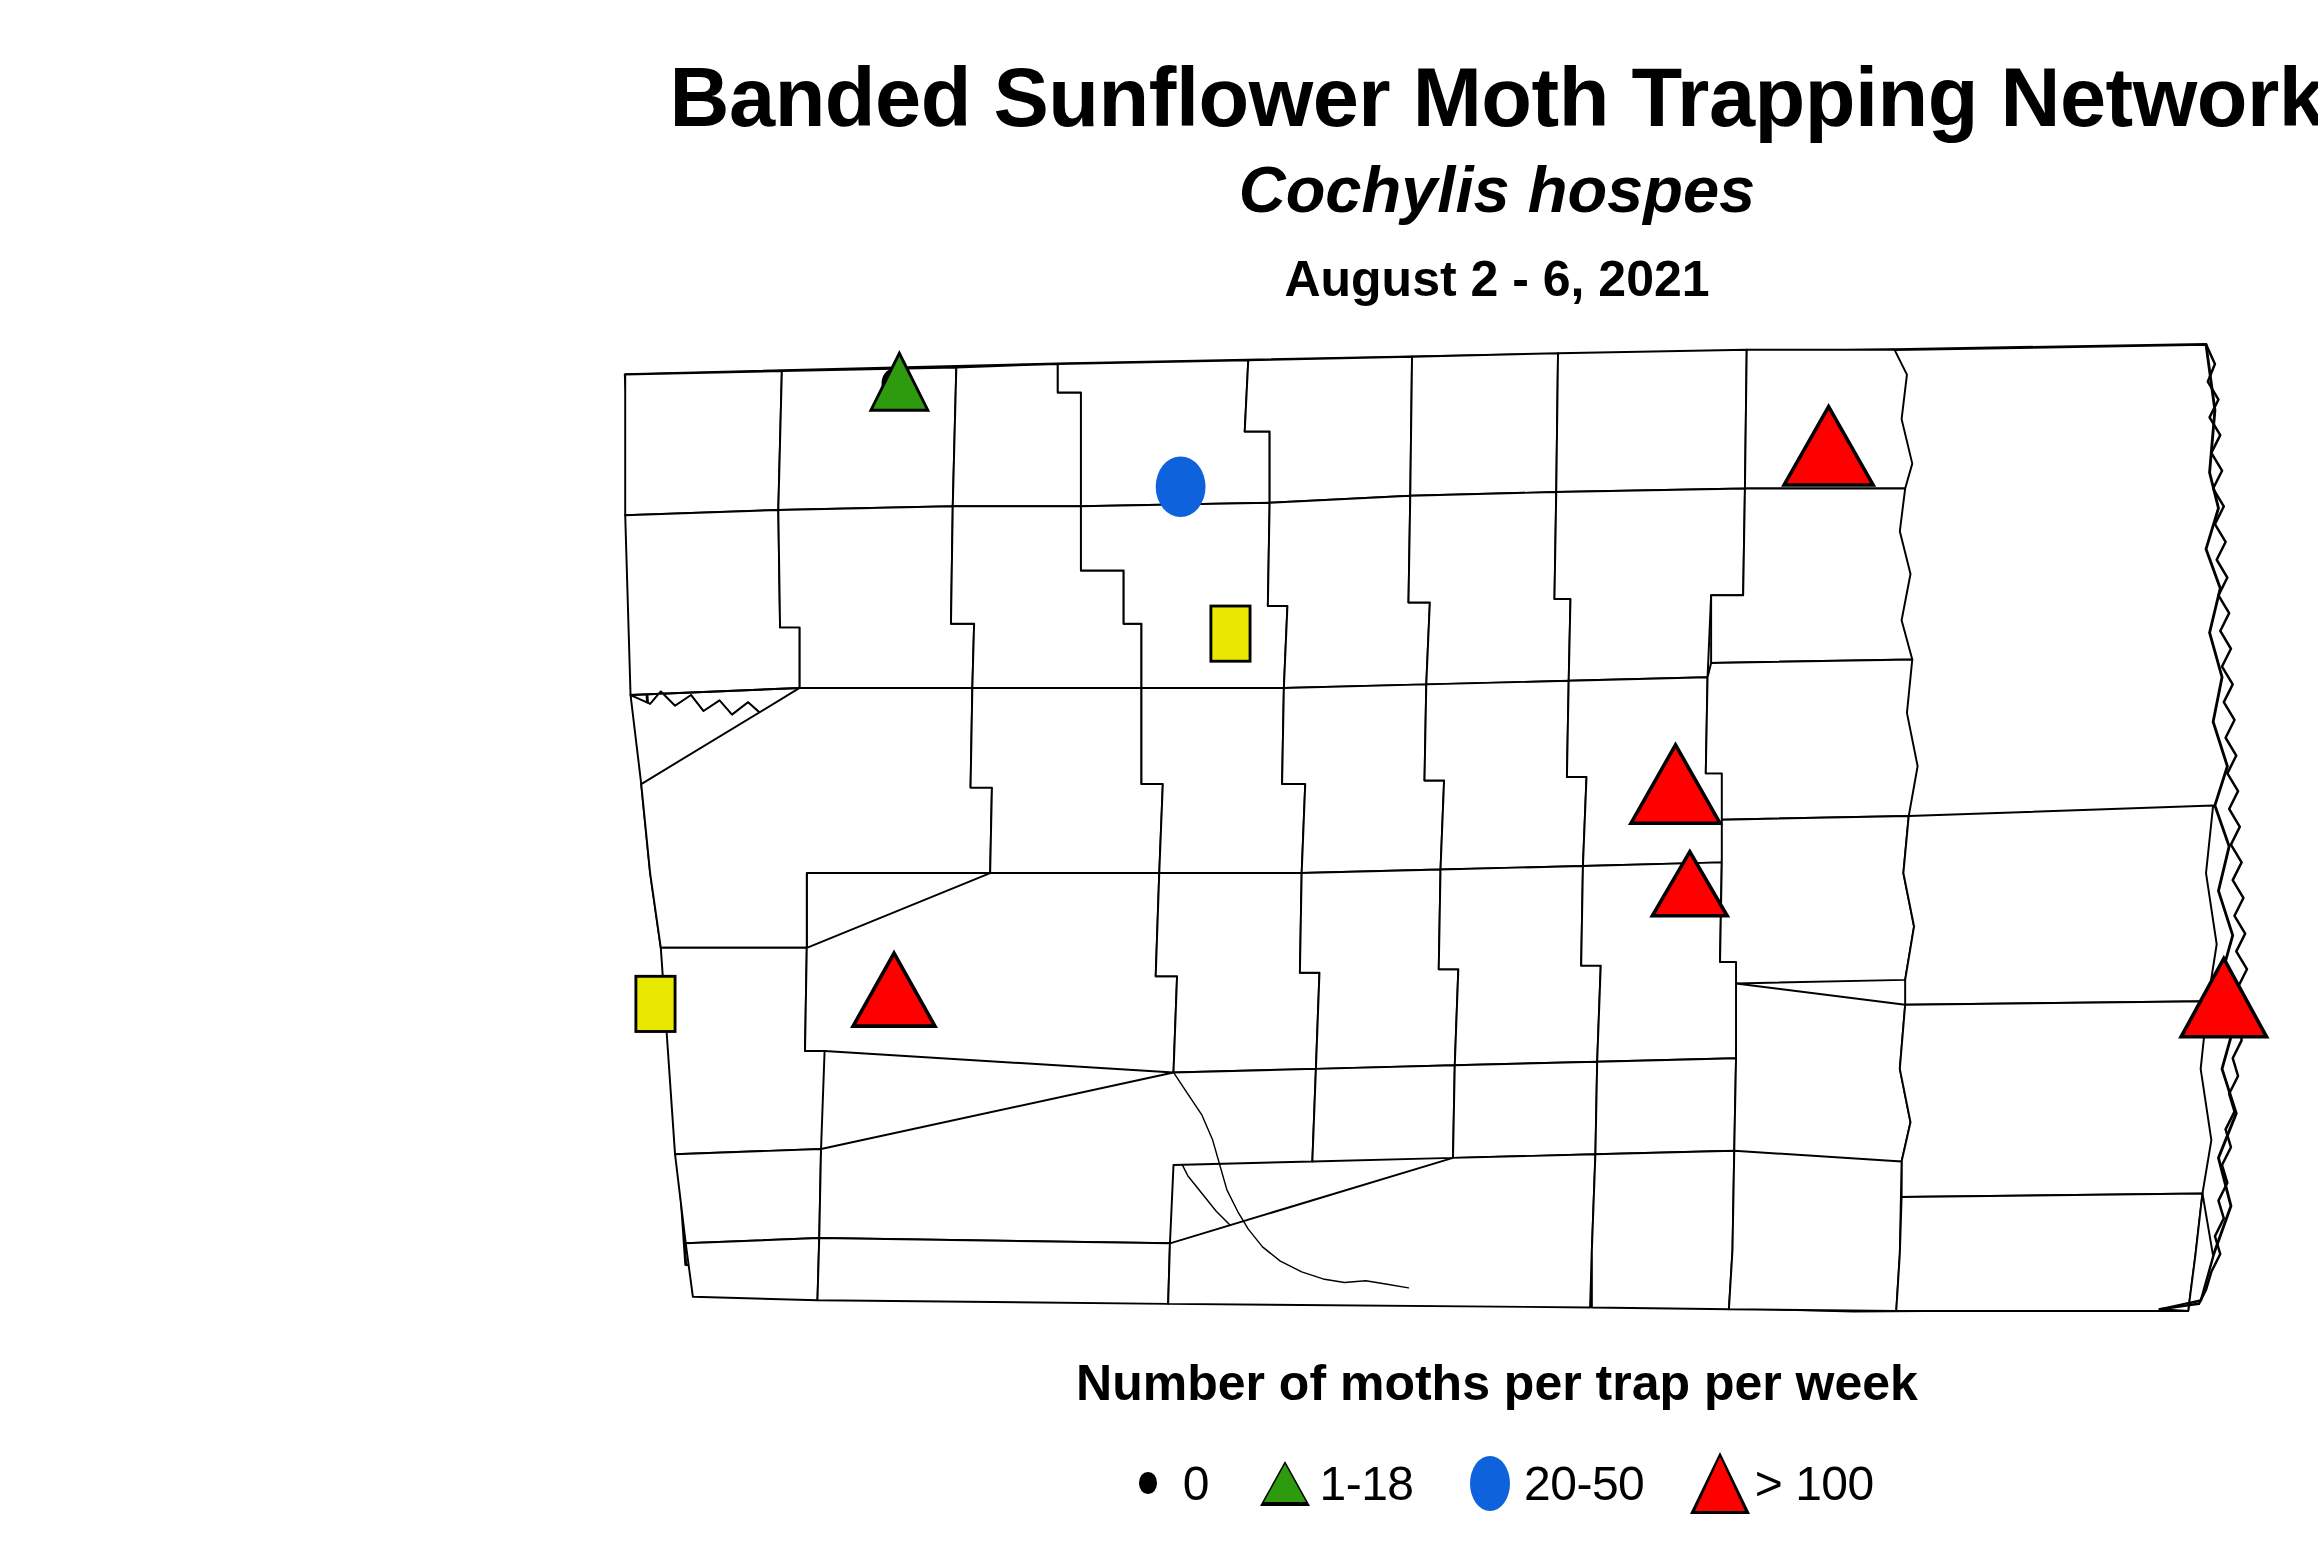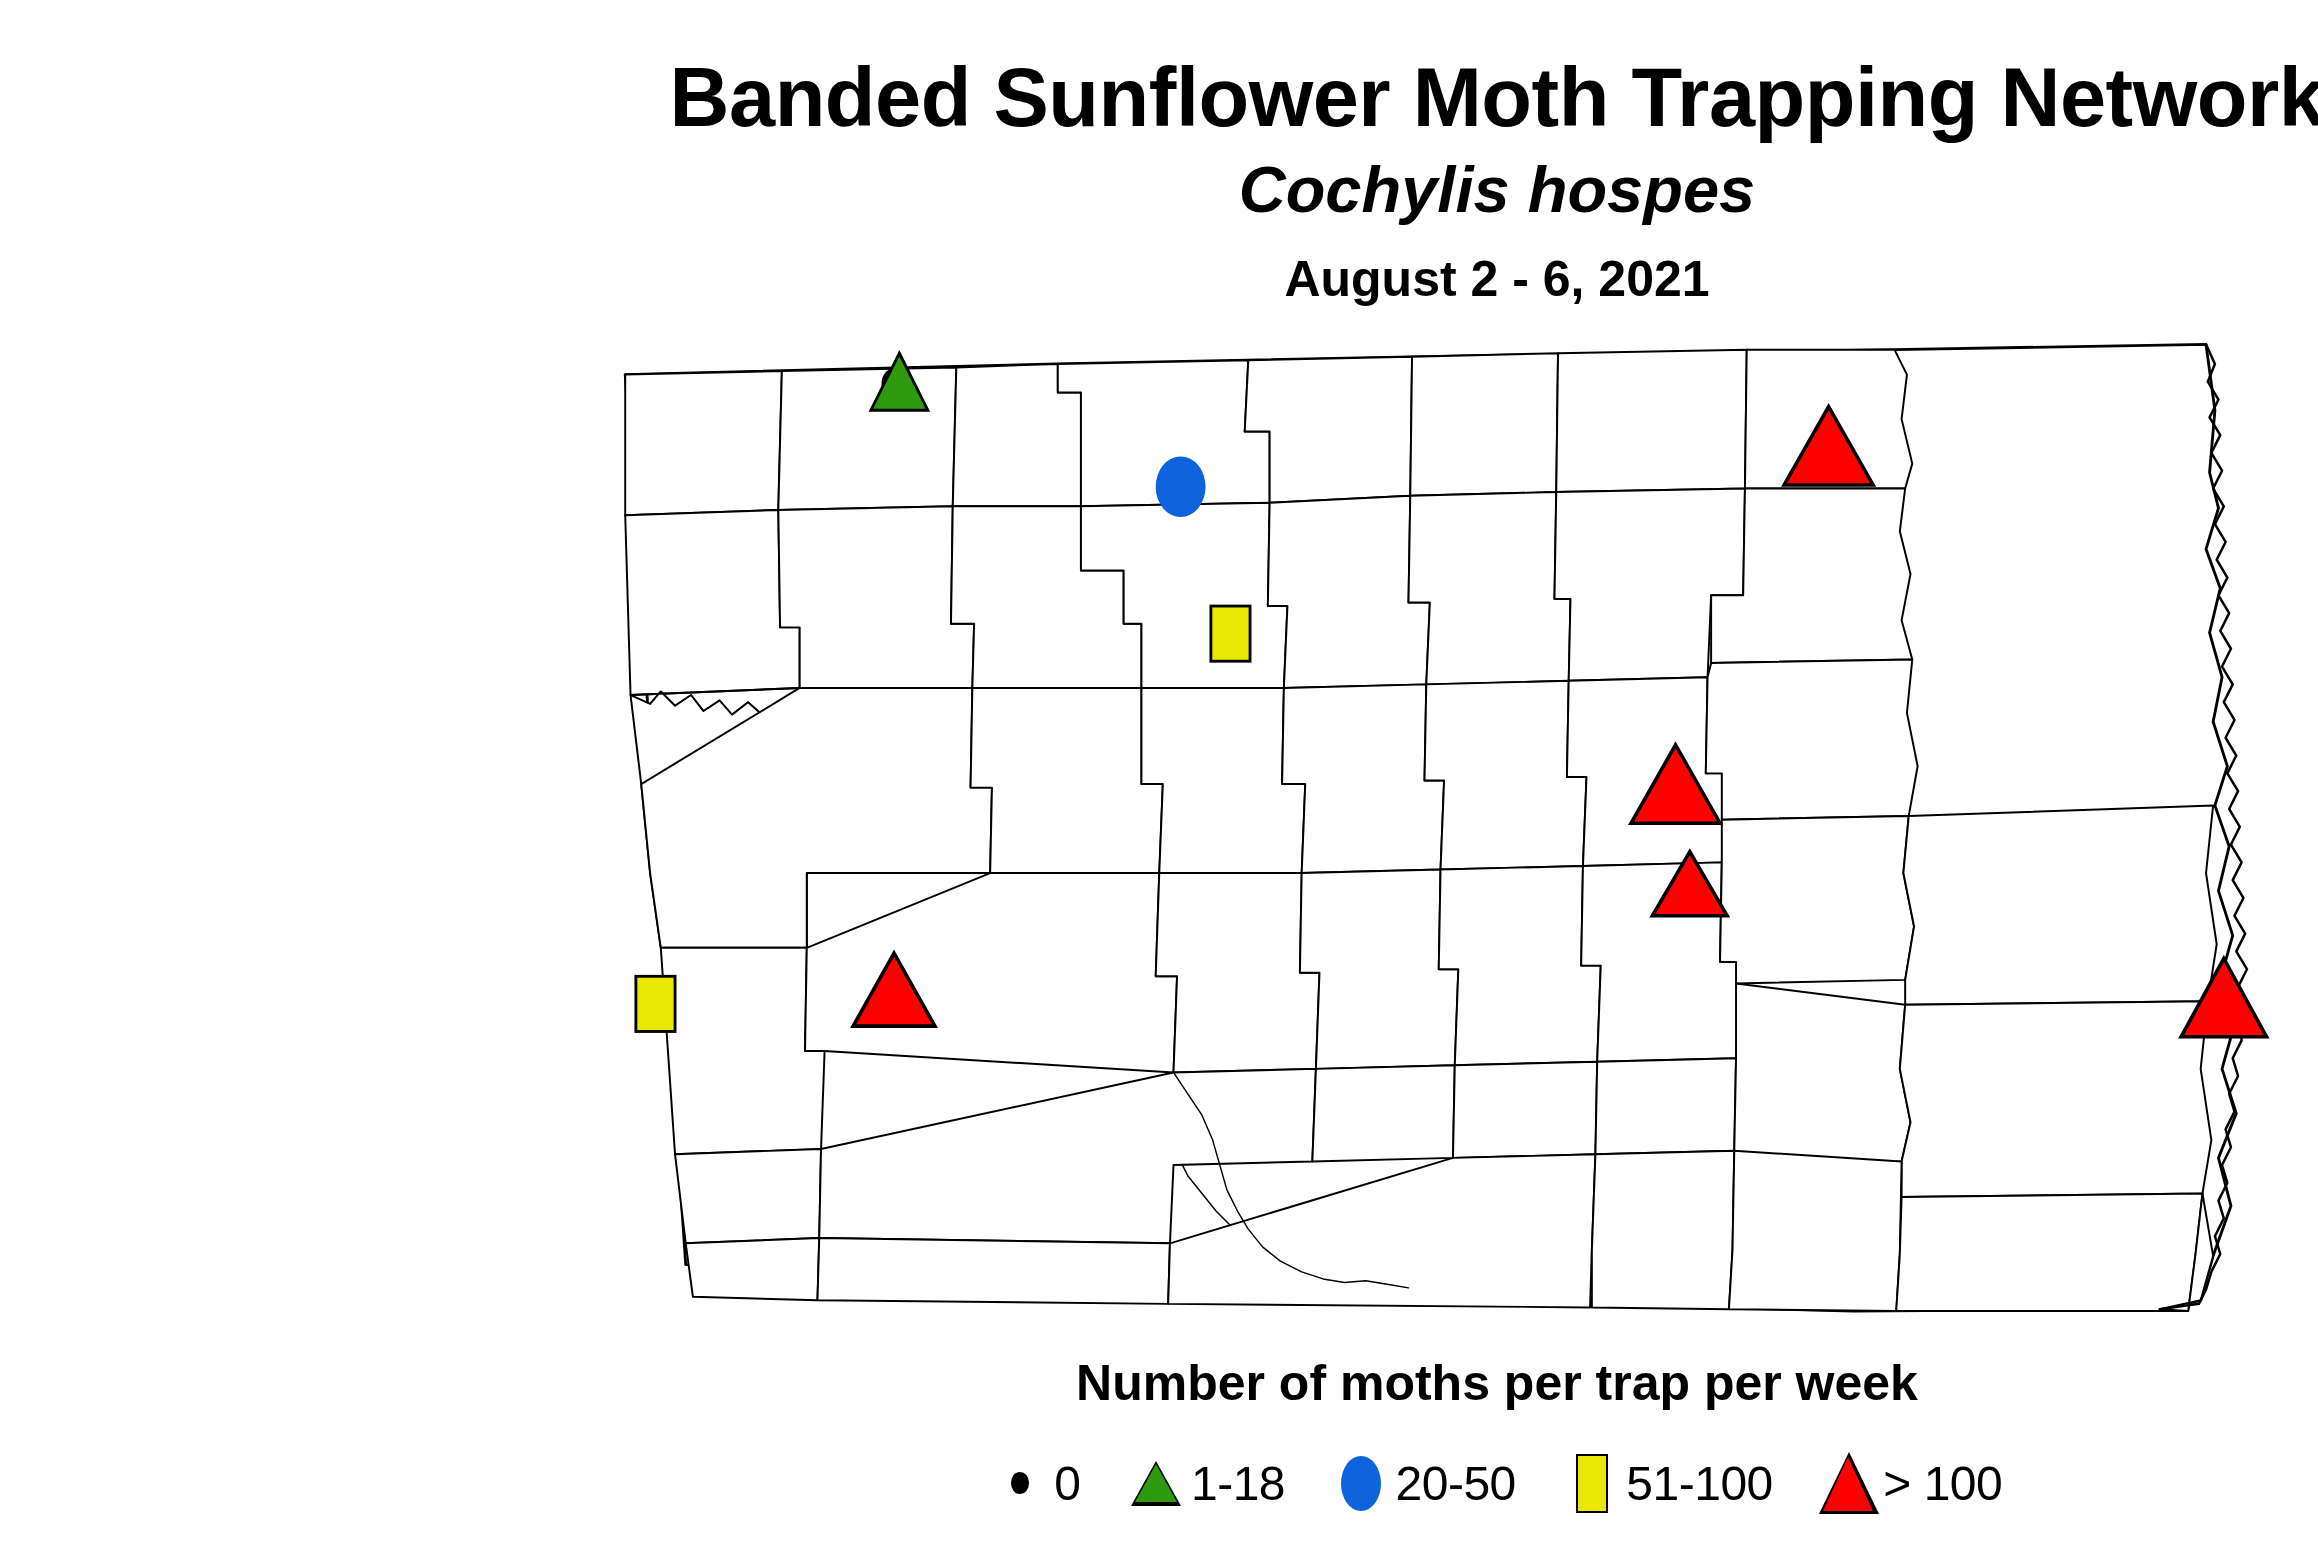--- a/index.html
+++ b/index.html
@@ -192,26 +192,20 @@
         <span class="legend-label">1-18</span>
       </div>
 
       <div class="legend-item">
         <span class="legend-sym">
             <span class="sym-circle-blue"></span>
           </span>
         <span class="legend-label">20-50</span>
       </div>
 
-      <div class="legend-item">
-        <span class="legend-sym">
-            <span class="sym-square-yellow"></span>
-          </span>
-        <span class="legend-label">51-100</span>
-      </div>
 
       <div class="legend-item">
         <span class="legend-sym">
             <span class="sym-tri-red"></span>
           </span>
         <span class="legend-label">&gt; 100</span>
       </div>
 
     </div>
   </div>

